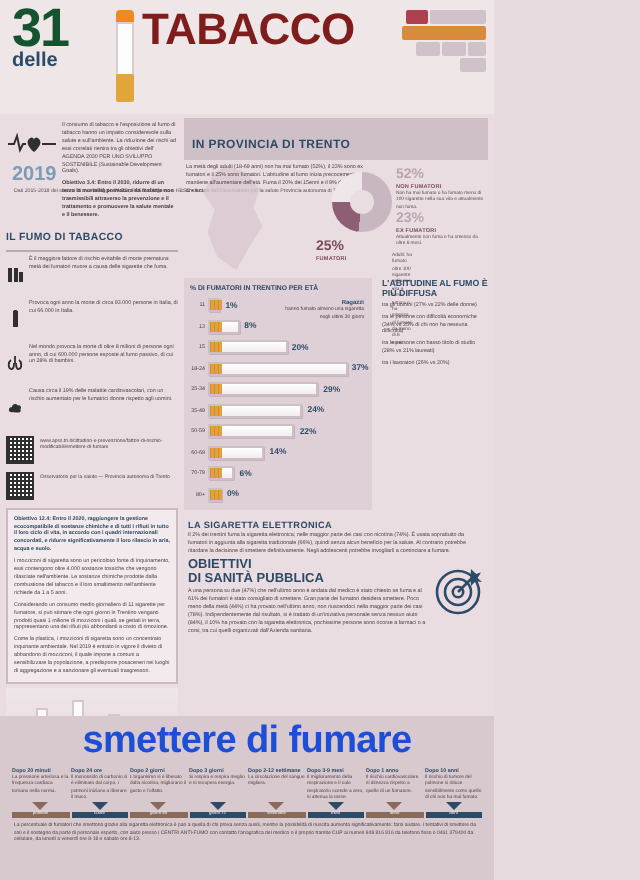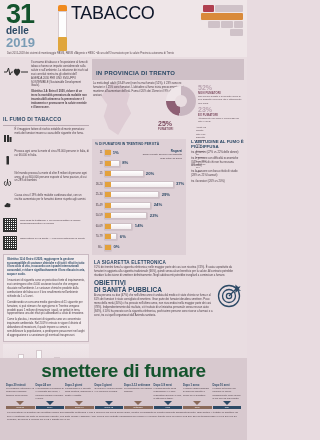--- a/index.html
+++ b/index.html
@@ -11,30 +11,30 @@
     position:relative;
   }
   .page { width:247px; height:440px; position:relative; background:#e9dde1; }
 
   
   .header { position:relative; height:57px; background:#efe6e8; padding:3px 4px 0 4px; }
   .hdr-row { display:flex; align-items:flex-start; }
   .date-block { width:52px; text-align:left; padding-left:2px; }
   .d31 { font-size:27px; font-weight:bold; color:#14532d; line-height:0.85; letter-spacing:-1px; }
   .dmaggio { font-size:10px; font-weight:bold; color:#2d4a66; line-height:1; }
-  .d2019 { font-size:13px; font-weight:bold; color:#7a9cb5; line-height:1; }
+  .d2019 { font-size:10px; font-weight:bold; color:#7a9cb5; line-height:1;margin-top:47px; }
   .cig-icon { width:9px; height:46px; margin:2px 4px 0 2px; position:relative; flex:0 0 auto; }
   .cig-icon .filt { position:absolute; bottom:0; left:0; width:9px; height:14px; background:#e0a63c; border-radius:1px; }
   .cig-icon .body { position:absolute; top:6px; left:0; width:9px; height:33px; background:#fdfdfd; border:0.5px solid #d8ccd0; }
   .cig-icon .ember { position:absolute; top:0; left:0; width:9px; height:7px; background:#f08a1e; border-radius:2px 2px 0 0; }
   .title-block { flex:1; padding-top:2px; }
   .t-giornata { font-size:10px; font-weight:bold; color:#2d4a66; letter-spacing:0.2px; line-height:1.05; }
   .t-senza { font-size:22px; font-weight:bold; color:#ffffff; line-height:0.85; letter-spacing:-0.5px;
             text-shadow:0.5px 0.5px 0 #d9ccd1; }
-  .t-tabacco { font-size:18px; font-weight:normal; color:#0f172a; line-height:0.9; letter-spacing:-0.3px; }
+  .t-tabacco { font-size:22px; font-weight:bold; color:#7f1d1d; line-height:0.9; letter-spacing:-0.3px; }
   .logos { width:46px; display:flex; flex-wrap:wrap; gap:1px; justify-content:flex-end; padding-top:2px; }
   .logo-chip { height:7px; background:#cfc2c8; border-radius:1px; flex:0 0 auto; }
   .logo-chip.w1 { width:13px; } .logo-chip.w2 { width:28px; } .logo-chip.w3 { width:42px; }
   .logo-chip.w4 { width:11px; } .logo-chip.w5 { width:12px; } .logo-chip.w6 { width:9px; }
   .logo-chip.red { background:#b04050; } .logo-chip.org { background:#d98a3a; }
   .hdr-credit { font-size:2.6px; color:#5a4a52; padding:1px 2px 0 3px; line-height:1.2; }
 
   
   .cols { display:flex; padding:2px 3px 0 3px; gap:3px; height:298px; }
   .colL { width:86px; flex:0 0 86px; }
@@ -119,21 +119,21 @@
   .co-item { font-size:2.7px; color:#4a3c44; line-height:1.4; margin-top:2px; }
 
   .ecig-box { padding:3px 2px 0 2px; }
   .obi-row { display:flex; gap:3px; align-items:flex-start; padding:2px 2px 0 2px; }
   .obi-txt { flex:1; }
   .obi-title { font-size:6.5px; font-weight:bold; color:#2d4a66; line-height:1.05; }
   .target { width:26px; flex:0 0 26px; padding-top:2px; }
 
   
   .banner { position:absolute; left:0; bottom:0; width:247px; height:82px; background:#d8c9cf; padding:0 4px; }
-  .ban-title { text-align:center; font-size:19px; font-weight:bold; color:#14532d;
+  .ban-title { text-align:center; font-size:19px; font-weight:bold; color:#1d4ed8;
                letter-spacing:-0.3px; line-height:1.1; padding-top:3px; }
   .tl { display:flex; gap:1px; padding:2px 2px 0 2px; }
   .tl-col { flex:1; text-align:left; }
   .tl-when { font-size:2.7px; font-weight:bold; color:#2d4a66; line-height:1.2; }
   .tl-desc { font-size:2.4px; color:#4a3c44; line-height:1.35; }
   .tl-axis { display:flex; gap:1px; padding:1px 2px 0 2px; align-items:flex-start; }
   .tl-seg { flex:1; position:relative; }
   .tri { width:0; height:0; border-left:4px solid transparent; border-right:4px solid transparent;
          border-top:4px solid #8a6a5a; margin:0 auto; }
   .tri.blue { border-top-color:#2d4a66; }

